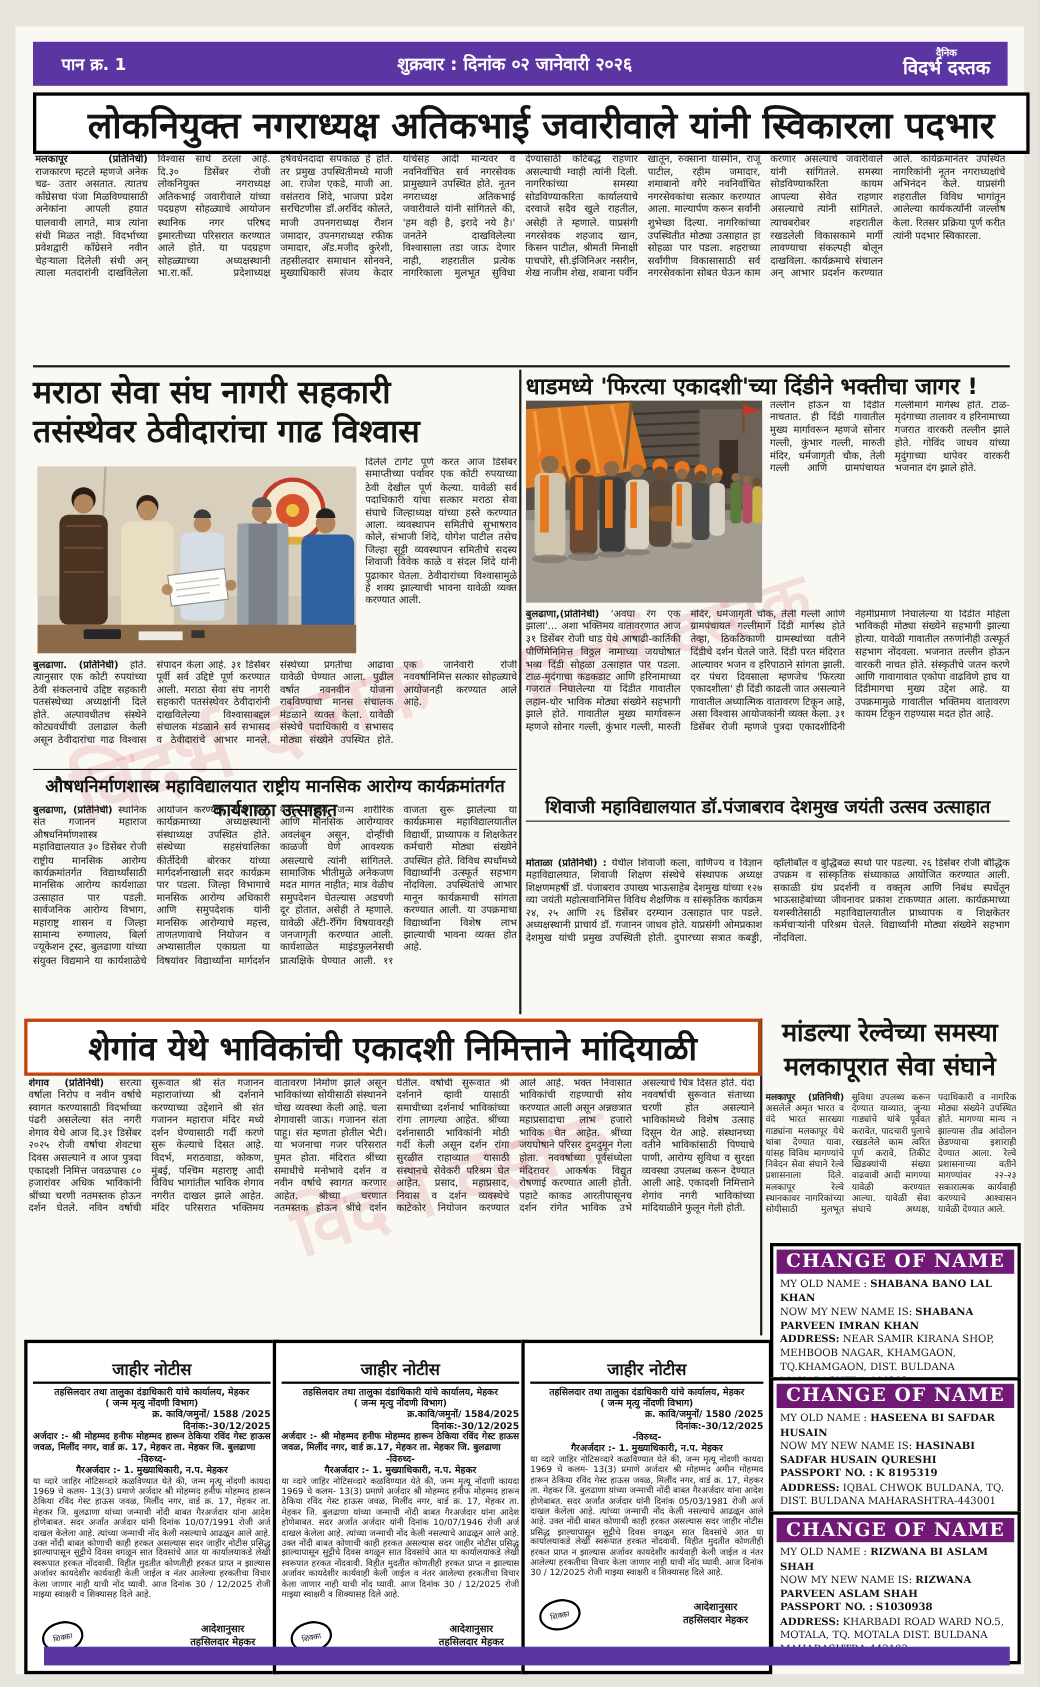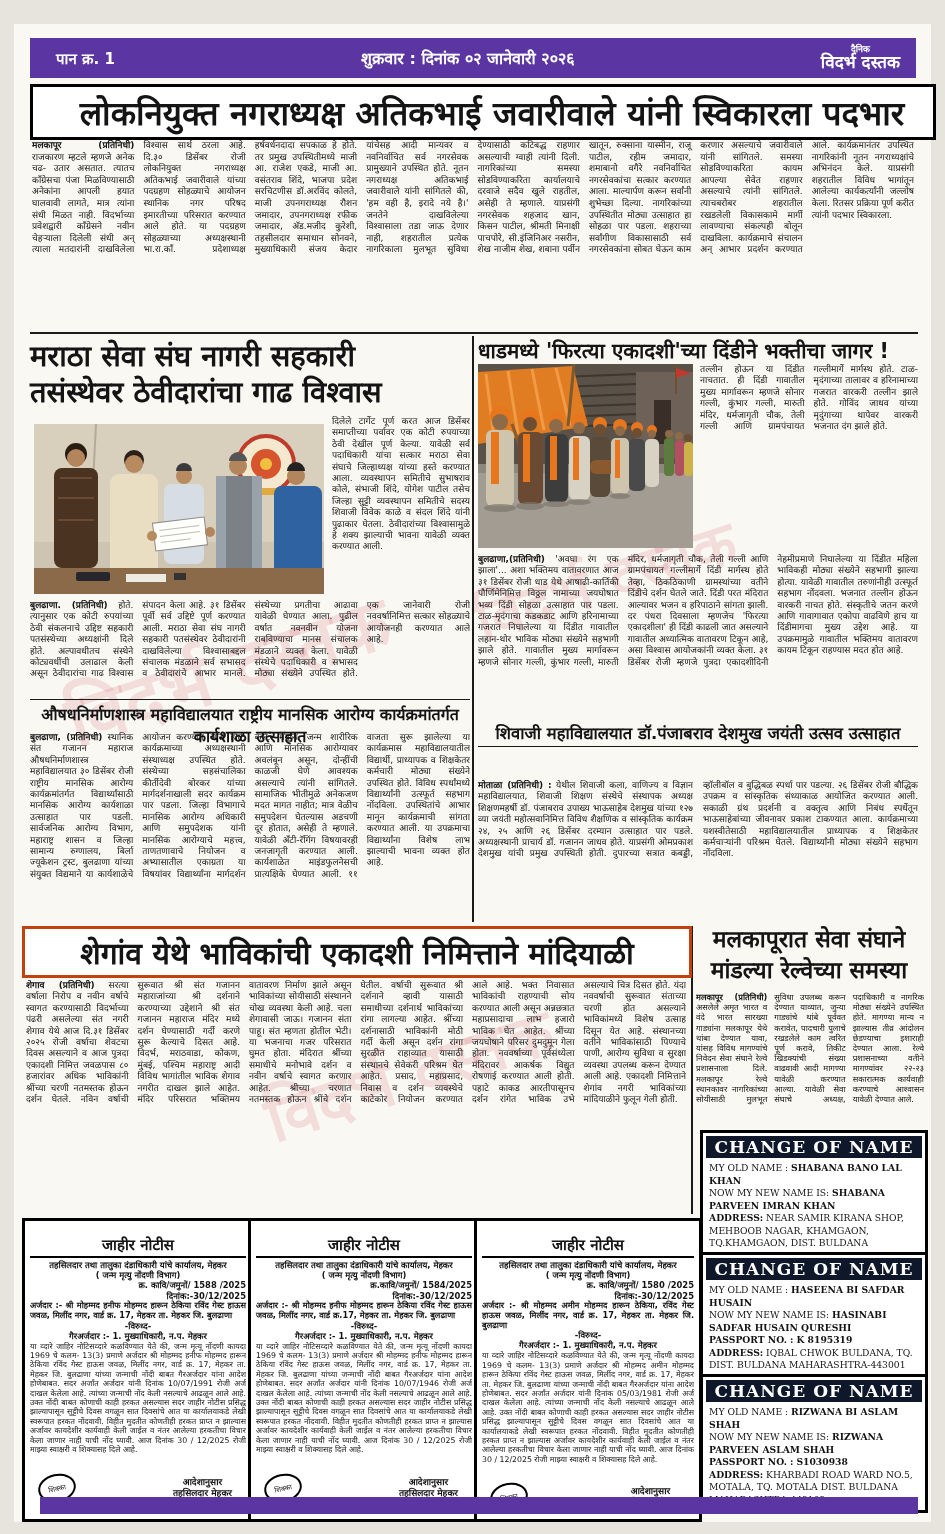--- a/index.html
+++ b/index.html
@@ -47,21 +47,21 @@
   .n-office{text-align:center;font-weight:bold;font-size:8.4px;line-height:10px;}
   .n-right{text-align:right;font-weight:bold;font-size:8.4px;line-height:10.5px;}
   .n-app{font-size:8.2px;line-height:9.8px;text-align:justify;font-weight:bold;}
   .n-vs{text-align:center;font-weight:bold;font-size:8.4px;line-height:10px;}
   .n-body{font-size:7.8px;line-height:9.4px;text-align:justify;height:128px;overflow:hidden;margin-top:1px;}
   .n-foot{display:flex;justify-content:space-between;align-items:center;margin-top:4px;}
   .n-stamp{width:34px;height:24px;border:2px solid #000;border-radius:50%;display:flex;align-items:center;justify-content:center;font-size:7px;transform:rotate(-12deg);margin-left:8px;}
   .n-sign{text-align:center;font-weight:bold;font-size:9px;line-height:11px;margin-right:14px;}
   
   .con{left:700px;width:222px;border:3px solid #000;background:#fff;font-family:"DejaVu Serif",serif;}
-  .con-title{background:#0f172a;color:#fff;text-align:center;font-size:17px;font-weight:bold;letter-spacing:1px;margin:3px;padding:1px 0;}
+  .con-title{background:#701a75;color:#fff;text-align:center;font-size:17px;font-weight:bold;letter-spacing:1px;margin:3px;padding:1px 0;}
   .con-rows{padding:1px 6px 4px 6px;font-size:9.2px;line-height:12.5px;}
   .con-rows b{font-weight:bold;}
   .bottom-bar{left:40px;top:1497px;width:878px;height:17px;}
   .watermark{position:absolute;color:rgba(205,55,75,0.14);font-weight:bold;font-size:72px;white-space:nowrap;transform:rotate(-18deg);pointer-events:none;}
   svg{display:block;}
 </style>
 </head>
 <body>
 
 <div class="sheet">
@@ -240,22 +240,22 @@
 
   <div class="abs shegaon-box">
     <h2>शेगांव येथे भाविकांची एकादशी निमित्ताने मांदियाळी</h2>
   </div>
   <div class="abs shegaon-body j ov">
     <span class="dateline">शेगाव (प्रतिनिधी)</span>
     <span>सरत्या वर्षाला निरोप व नवीन वर्षाचे स्वागत करण्यासाठी विदर्भाच्या पंढरी असलेल्या संत नगरी शेगाव येथे आज दि.३१ डिसेंबर २०२५ रोजी वर्षाचा शेवटचा दिवस असल्याने व आज पुत्रदा एकादशी निमित्त जवळपास ८० हजारांवर अधिक भाविकांनी श्रींच्या चरणी नतमस्तक होऊन दर्शन घेतले. नविन वर्षाची सुरूवात श्री संत गजानन महाराजांच्या श्री दर्शनाने करण्याच्या उद्देशाने श्री संत गजानन महाराज मंदिर मध्ये दर्शन घेण्यासाठी गर्दी करणे सुरू केल्याचे दिसत आहे. विदर्भ, मराठवाडा, कोकण, मुंबई, पश्चिम महाराष्ट्र आदी विविध भागांतील भाविक शेगाव नगरीत दाखल झाले आहेत. मंदिर परिसरात भक्तिमय वातावरण निर्माण झाले असून भाविकांच्या सोयीसाठी संस्थानने चोख व्यवस्था केली आहे. चला शेगावासी जाऊ। गजानन संता पाहू। संत म्हणता होतील भेटी। या भजनाचा गजर परिसरात घुमत होता. मंदिरात श्रींच्या समाधीचे मनोभावे दर्शन व नवीन वर्षाचे स्वागत करणार आहेत. श्रीच्या चरणात नतमस्तक होऊन श्रींचे दर्शन घेतील. वर्षाची सुरूवात श्री दर्शनाने व्हावी यासाठी समाधीच्या दर्शनार्थ भाविकांच्या रांगा लागल्या आहेत. श्रींच्या दर्शनासाठी भाविकांनी मोठी गर्दी केली असून दर्शन रांगा सुरळीत राहाव्यात यासाठी संस्थानचे सेवेकरी परिश्रम घेत आहेत. प्रसाद, महाप्रसाद, निवास व दर्शन व्यवस्थेचे काटेकोर नियोजन करण्यात आले आहे. भक्त निवासात भाविकांची राहण्याची सोय करण्यात आली असून अन्नछत्रात महाप्रसादाचा लाभ हजारो भाविक घेत आहेत. श्रींच्या जयघोषाने परिसर दुमदुमून गेला होता. नववर्षाच्या पूर्वसंध्येला मंदिरावर आकर्षक विद्युत रोषणाई करण्यात आली होती. पहाटे काकड आरतीपासूनच दर्शन रांगेत भाविक उभे असल्याचे चित्र दिसत होते. यंदा नववर्षाची सुरूवात संताच्या चरणी होत असल्याने भाविकांमध्ये विशेष उत्साह दिसून येत आहे. संस्थानच्या वतीने भाविकांसाठी पिण्याचे पाणी, आरोग्य सुविधा व सुरक्षा व्यवस्था उपलब्ध करून देण्यात आली आहे. एकादशी निमित्ताने शेगांव नगरी भाविकांच्या मांदियाळीने फुलून गेली होती.</span>
   </div>
 
   <div class="abs railway-head">
+    <div>मांडल्या रेल्वेच्या समस्या</div>
     <div>मलकापूरात सेवा संघाने</div>
-    <div>मांडल्या रेल्वेच्या समस्या</div>
   </div>
   <div class="abs railway-body j ov">
     <span class="dateline">मलकापूर (प्रतिनिधी)</span>
     <span>असलेले अमृत भारत व वंदे भारत सारख्या गाड्यांना मलकापूर येथे थांबा देण्यात यावा, यांसह विविध मागण्यांचे निवेदन सेवा संघाने रेल्वे प्रशासनाला दिले. मलकापूर रेल्वे स्थानकावर नागरिकांच्या सोयीसाठी मुलभूत सुविधा उपलब्ध करून देण्यात याव्यात, जुन्या गाड्यांचे थांबे पूर्ववत करावेत, पादचारी पुलाचे रखडलेले काम त्वरित पूर्ण करावे, तिकीट खिडक्यांची संख्या वाढवावी आदी मागण्या यावेळी करण्यात आल्या. यावेळी सेवा संघाचे अध्यक्ष, पदाधिकारी व नागरिक मोठ्या संख्येने उपस्थित होते. मागण्या मान्य न झाल्यास तीव्र आंदोलन छेडण्याचा इशाराही देण्यात आला. रेल्वे प्रशासनाच्या वतीने मागण्यांवर २२-२३ सकारात्मक कार्यवाही करण्याचे आश्वासन यावेळी देण्यात आले.</span>
   </div>
 
   <div class="abs notice" style="left:22px;">
     <div class="n-title">जाहीर नोटीस</div>
     <div class="n-office">तहसिलदार तथा तालुका दंडाधिकारी यांचे कार्यालय, मेहकर</div>
     <div class="n-office">( जन्म मृत्यु नोंदणी विभाग)</div>
@@ -292,21 +292,20 @@
       </div>
     </div>
   </div>
 
   <div class="abs notice" style="left:474px;width:212px;">
     <div class="n-title">जाहीर नोटीस</div>
     <div class="n-office">तहसिलदार तथा तालुका दंडाधिकारी यांचे कार्यालय, मेहकर</div>
     <div class="n-office">( जन्म मृत्यु नोंदणी विभाग)</div>
     <div class="n-right">क्र. कावि/जमुनों/ 1580 /2025</div>
     <div class="n-right">दिनांक:-30/12/2025</div>
-    <div class="n-app">अर्जदार :- श्री मोहम्मद अमीन मोहम्मद हारून ठेकिया, रविंद गेस्ट हाऊस जवळ, मिलींद नगर, वार्ड क्र. 17, मेहकर ता. मेहकर जि. बुलढाणा</div>
     <div class="n-vs">-विरुध्द-</div>
     <div class="n-vs">गैरअर्जदार :- 1. मुख्याधिकारी, न.प. मेहकर</div>
     <div class="n-body">या व्दारे जाहिर नोटिसव्दारे कळविण्यात येते की, जन्म मृत्यू नोंदणी कायदा 1969 चे कलम- 13(3) प्रमाणे अर्जदार श्री मोहम्मद अमीन मोहम्मद हारून ठेकिया रविंद गेस्ट हाऊस जवळ, मिलींद नगर, वार्ड क्र. 17, मेहकर ता. मेहकर जि. बुलढाणा यांच्या जन्माची नोंदी बाबत गैरअर्जदार यांना आदेश होणेबाबत. सदर अर्जांत अर्जदार यांनी दिनांक 05/03/1981 रोजी अर्ज दाखल केलेला आहे. त्यांच्या जन्माची नोंद केली नसल्याचे आढळून आले आहे. उक्त नोंदी बाबत कोणाची काही हरकत असल्यास सदर जाहीर नोटीस प्रसिद्ध झाल्यापासून सुट्टीचे दिवस वगळून सात दिवसांचे आत या कार्यालयाकडे लेखी स्वरूपात हरकत नोंदवावी. विहीत मुदतीत कोणतीही हरकत प्राप्त न झाल्यास अर्जावर कायदेशीर कार्यवाही केली जाईल व नंतर आलेल्या हरकतीचा विचार केला जाणार नाही याची नोंद घ्यावी. आज दिनांक 30 / 12/2025 रोजी माझ्या स्वाक्षरी व शिक्यासह दिले आहे.</div>
     <div class="n-foot">
       <div class="n-stamp">शिक्का</div>
       <div class="n-sign">
         <div>आदेशानुसार</div>
         <div>तहसिलदार मेहकर</div>
       </div>
     </div>

